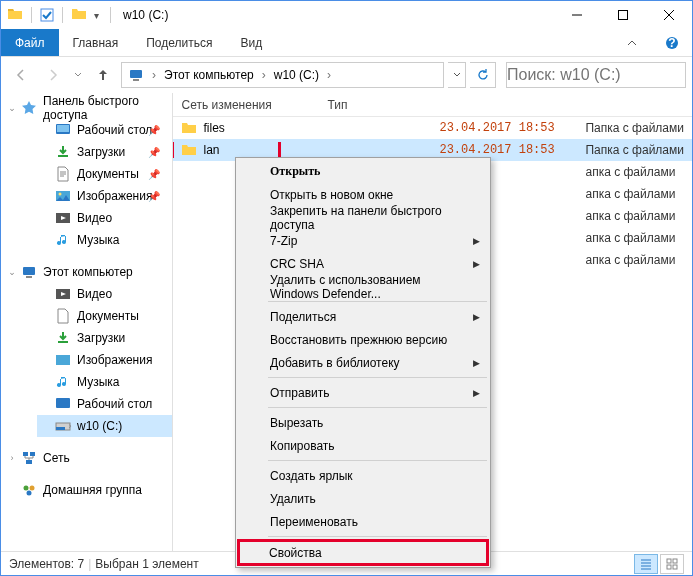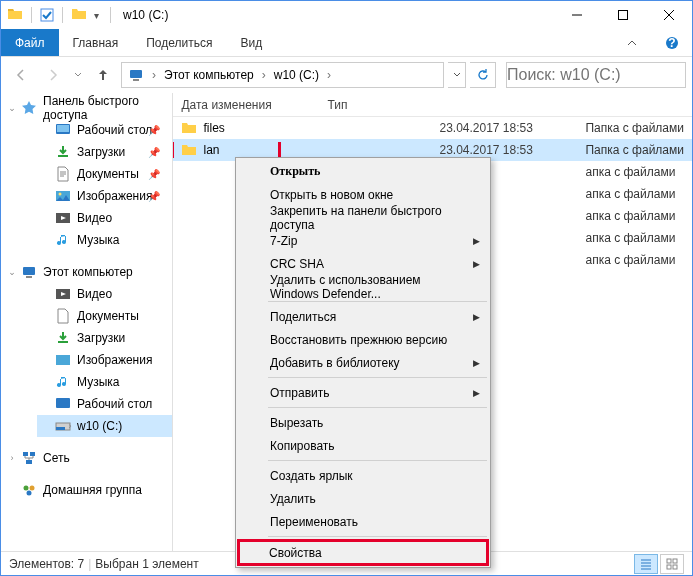--- a/index.html
+++ b/index.html
@@ -54,21 +54,21 @@
 .content { flex: 1; display: flex; flex-direction: column; }
 .headers { display: flex; height: 24px; align-items: center; border-bottom: 1px solid #e8e8e8; color: #444; }
 .headers .col { padding: 0 8px; }
 .col-name { width: 258px; }
 .col-date { width: 146px; }
 .col-type { flex: 1; }
 .rows { flex: 1; }
 .row { display: flex; height: 22px; align-items: center; position: relative; }
 .row .cell { padding: 0 8px; white-space: nowrap; overflow: hidden; }
 .row .name-cell { width: 258px; display: flex; align-items: center; gap: 6px; }
-.row .date-cell { width: 146px; color: #404040; }
+.row .date-cell { width: 146px; color: #c2410c; font-family: Liberation Mono, monospace; }
 .row .type-cell { flex: 1; color: #333; }
 .row.sel { background: #cce8ff; }
 .row.sel .name-cell { position: relative; }
 .fldr-ico { width: 16px; height: 16px; }
 .hl-red { position: absolute; border: 3px solid #e4002b; pointer-events: none; }
 
 
 .ctxmenu { position: absolute; left: 234px; top: 156px; width: 256px; background: #f0f0f0; border: 1px solid #a0a0a0; box-shadow: 3px 3px 6px rgba(0,0,0,0.25); z-index: 50; padding: 2px; }
 .ctxmenu .mi { height: 23px; display: flex; align-items: center; padding-left: 32px; padding-right: 18px; position: relative; }
 .ctxmenu .mi.bold { font-weight: 600; font-family: Liberation Serif, serif; }
@@ -365,21 +365,21 @@
             <circle cx="11" cy="6" r="2.5" fill="#e0a030"></circle>
             <circle cx="8" cy="11" r="2.5" fill="#2a78c4"></circle>
           </svg>
         </span>
       <span>Домашняя группа</span>
     </div>
   </div>
 
   <div class="content">
     <div class="headers">
-      <div class="col col-date">Дата изменения</div>
+      <div class="col col-date">Сеть изменения</div>
       <div class="col col-type">Тип</div>
     </div>
     <div class="rows">
       <div class="row">
         <div class="cell name-cell">
           <svg class="fldr-ico" viewBox="0 0 16 16">
               <path class="svg-folder" d="M1 3h5l1 2h8v8H1z"></path>
             </svg>
           <span>files</span>
         </div>

